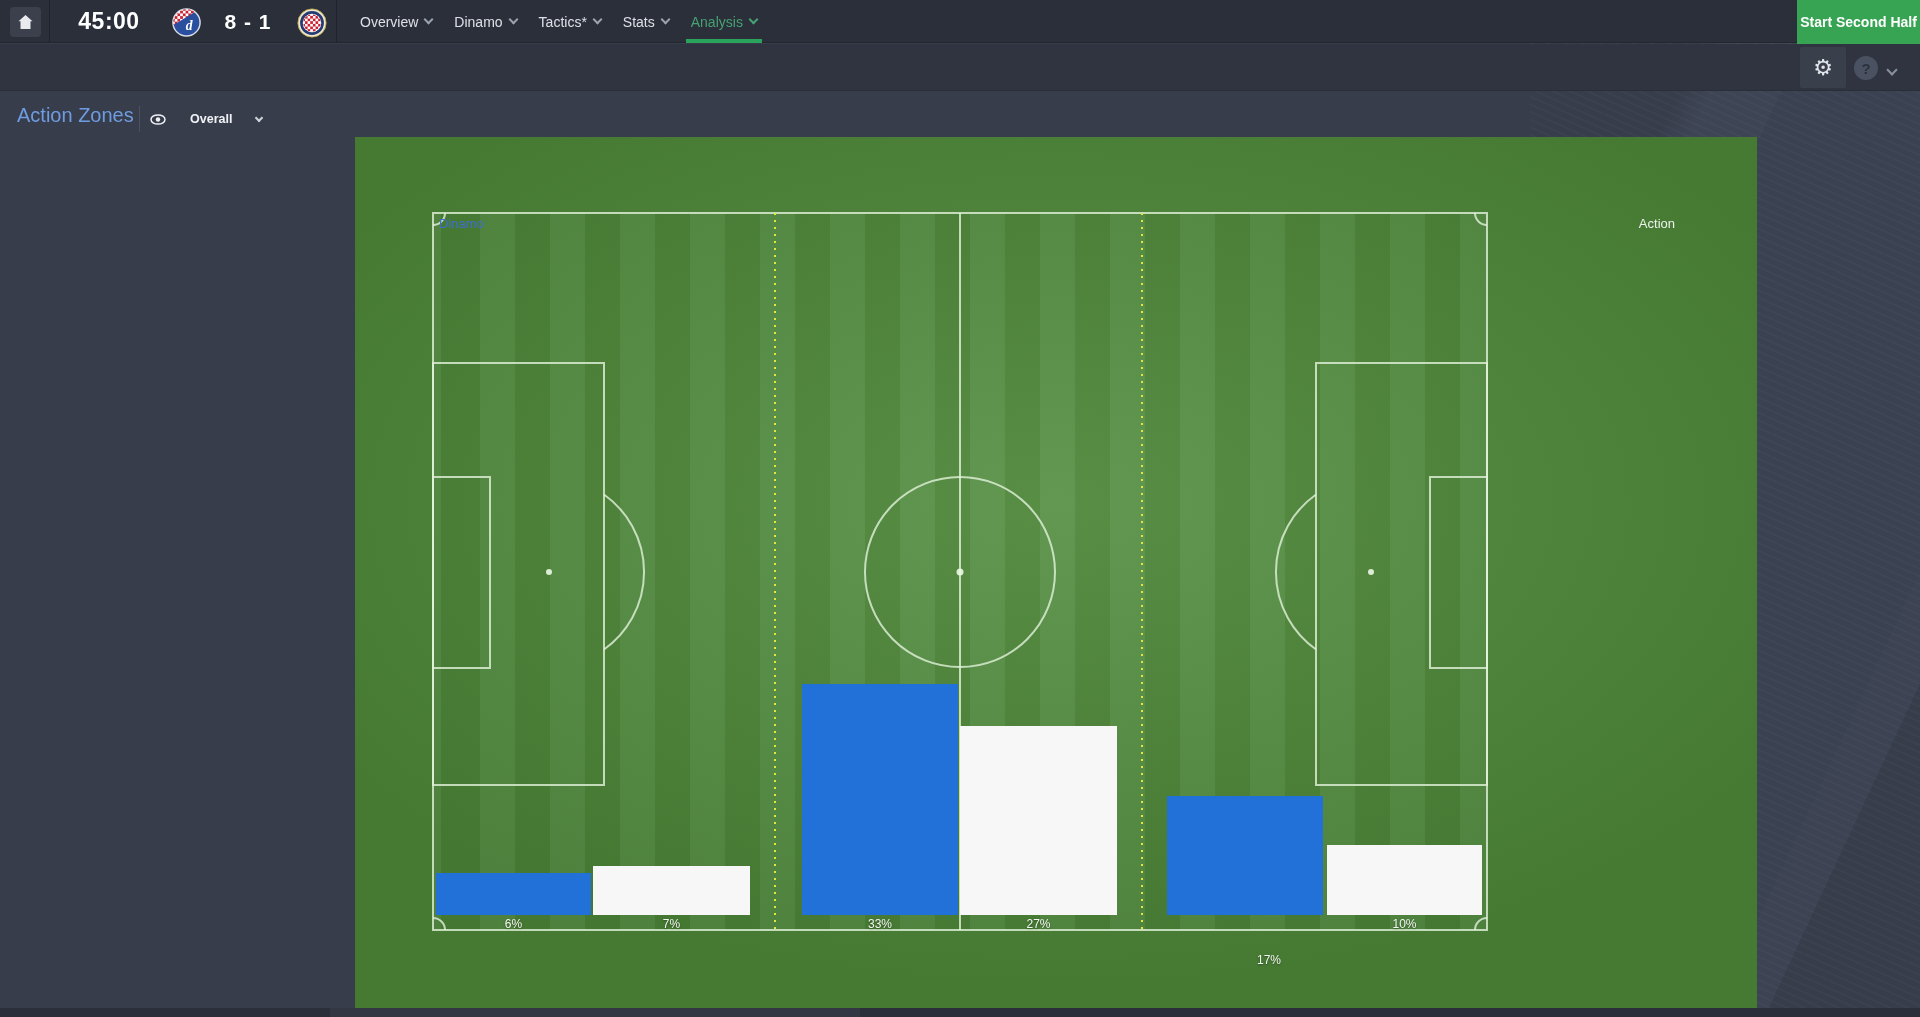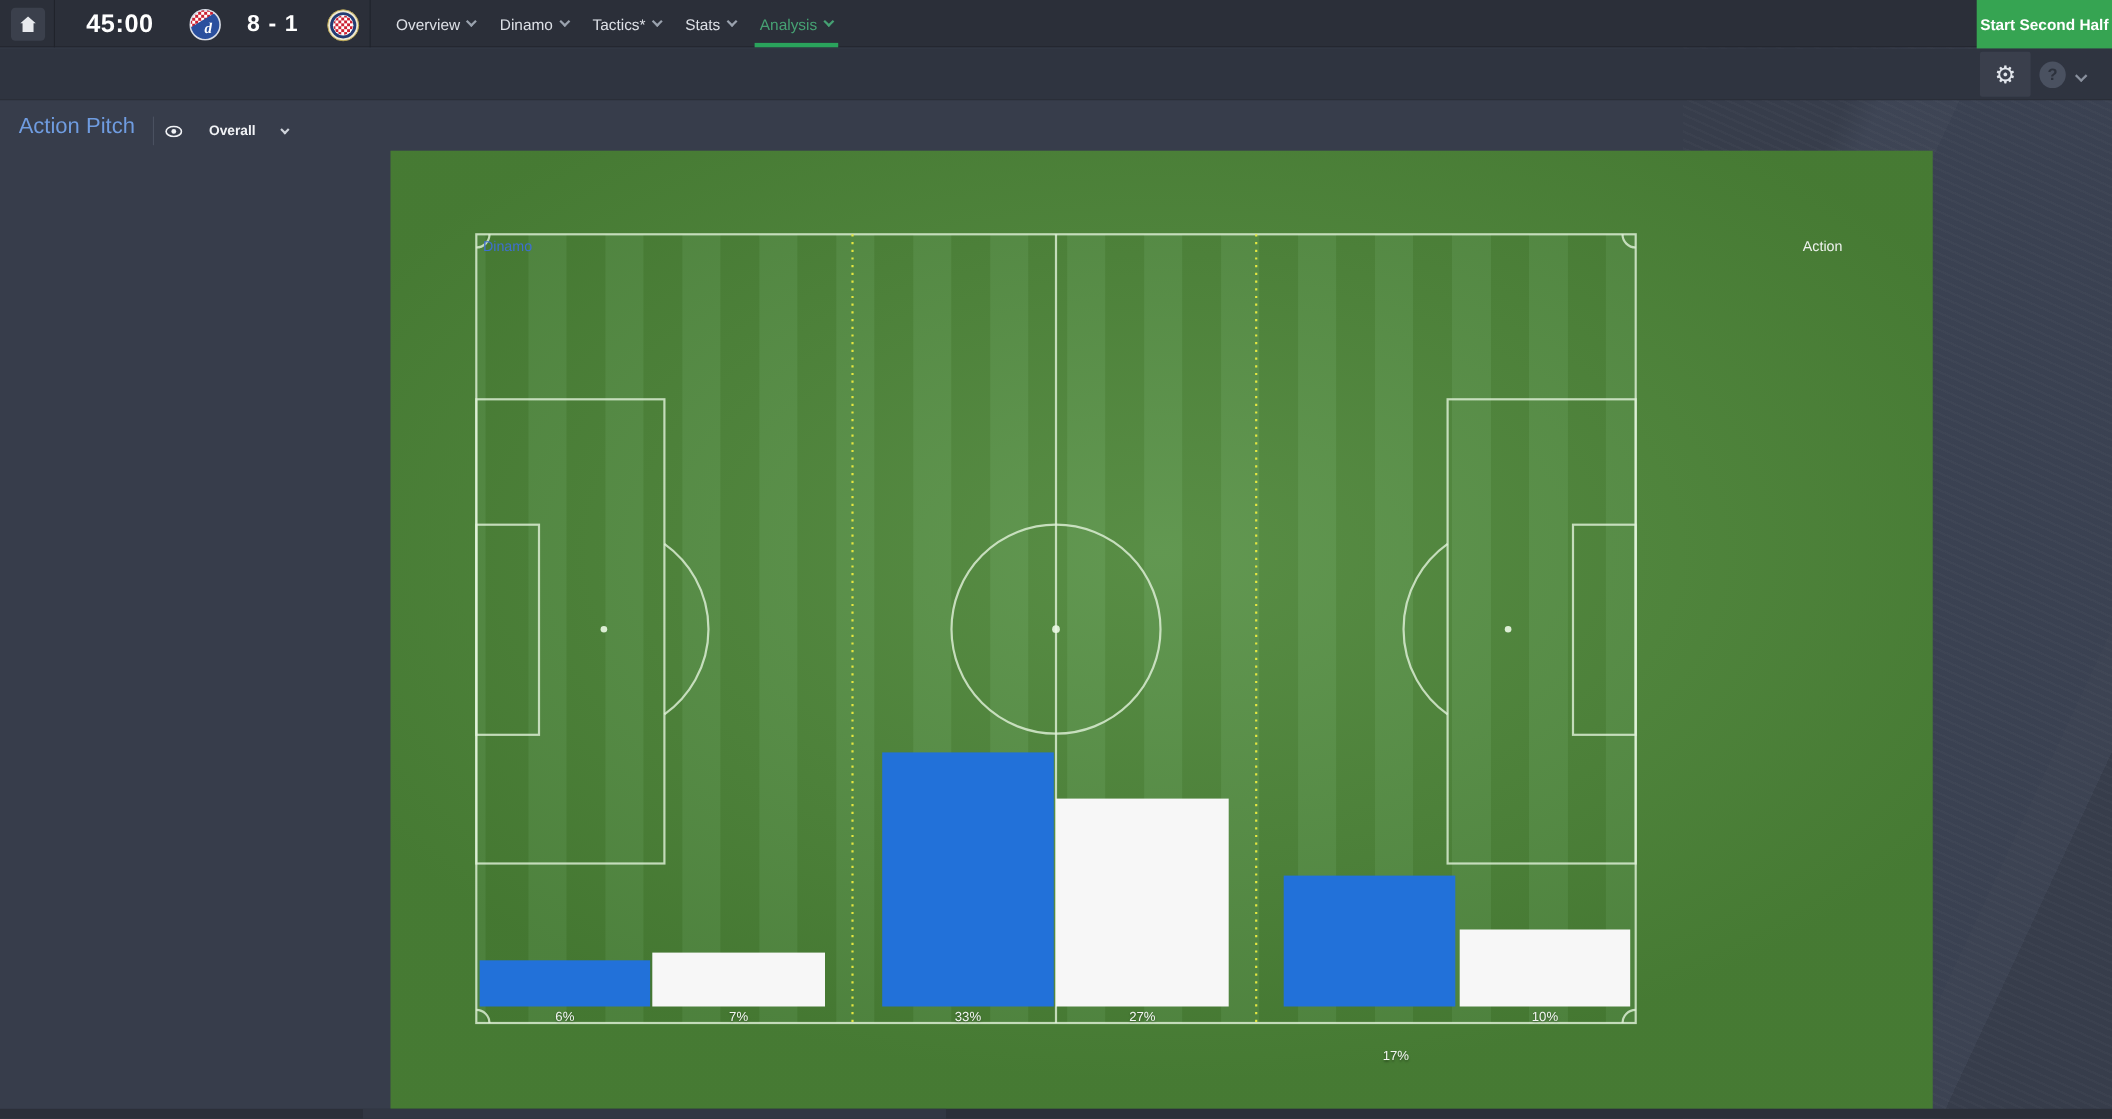--- a/index.html
+++ b/index.html
@@ -172,21 +172,21 @@
       <span>⚙</span>
     </div>
     <div class="help-btn">
       <span>?</span>
     </div>
     <div class="collapse-btn">
       <span class="chev"></span>
     </div>
   </div>
 
-  <div class="page-title">Action Pitch</div>
+  <div class="page-title">Action Zones</div>
   <div class="hdr-sep"></div>
   <div class="overall-dd">
     <svg width="16" height="11" viewBox="0 0 16 11">
       <ellipse cx="8" cy="5.5" rx="7" ry="4.6" fill="none" stroke="#f0f2f5" stroke-width="1.5"></ellipse>
       <circle cx="8" cy="5.5" r="2.2" fill="#f0f2f5"></circle>
     </svg>
     <span>Overall</span>
     <span class="chev"></span>
   </div>
 

